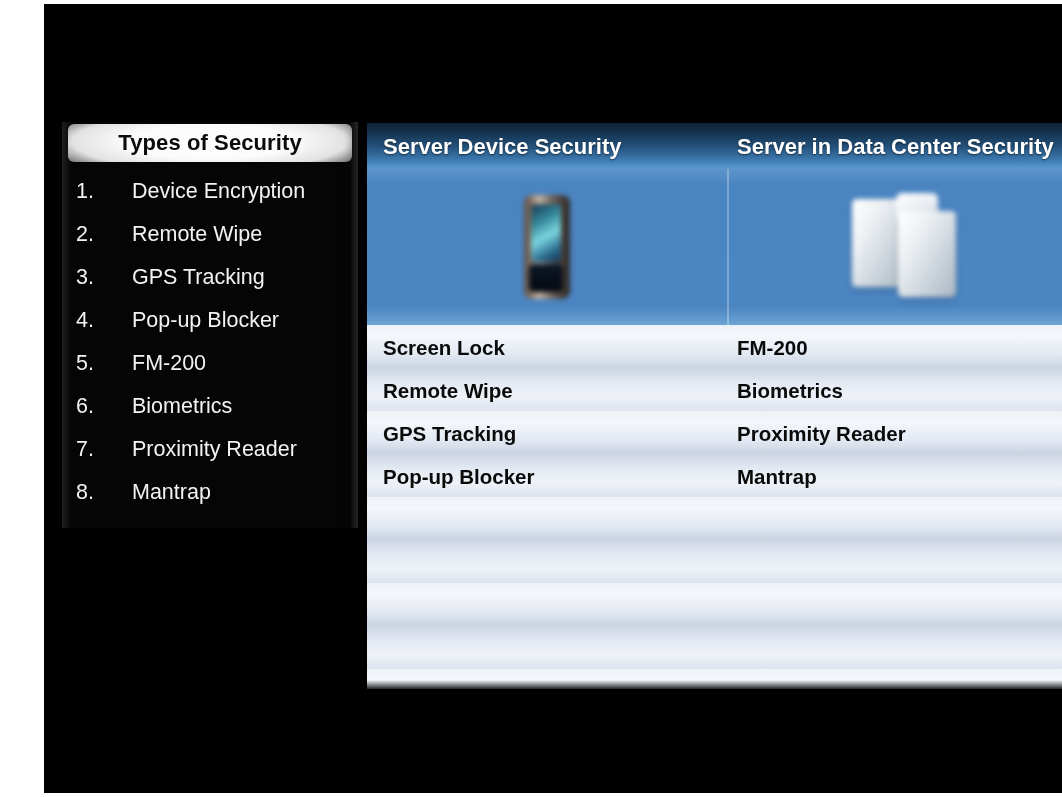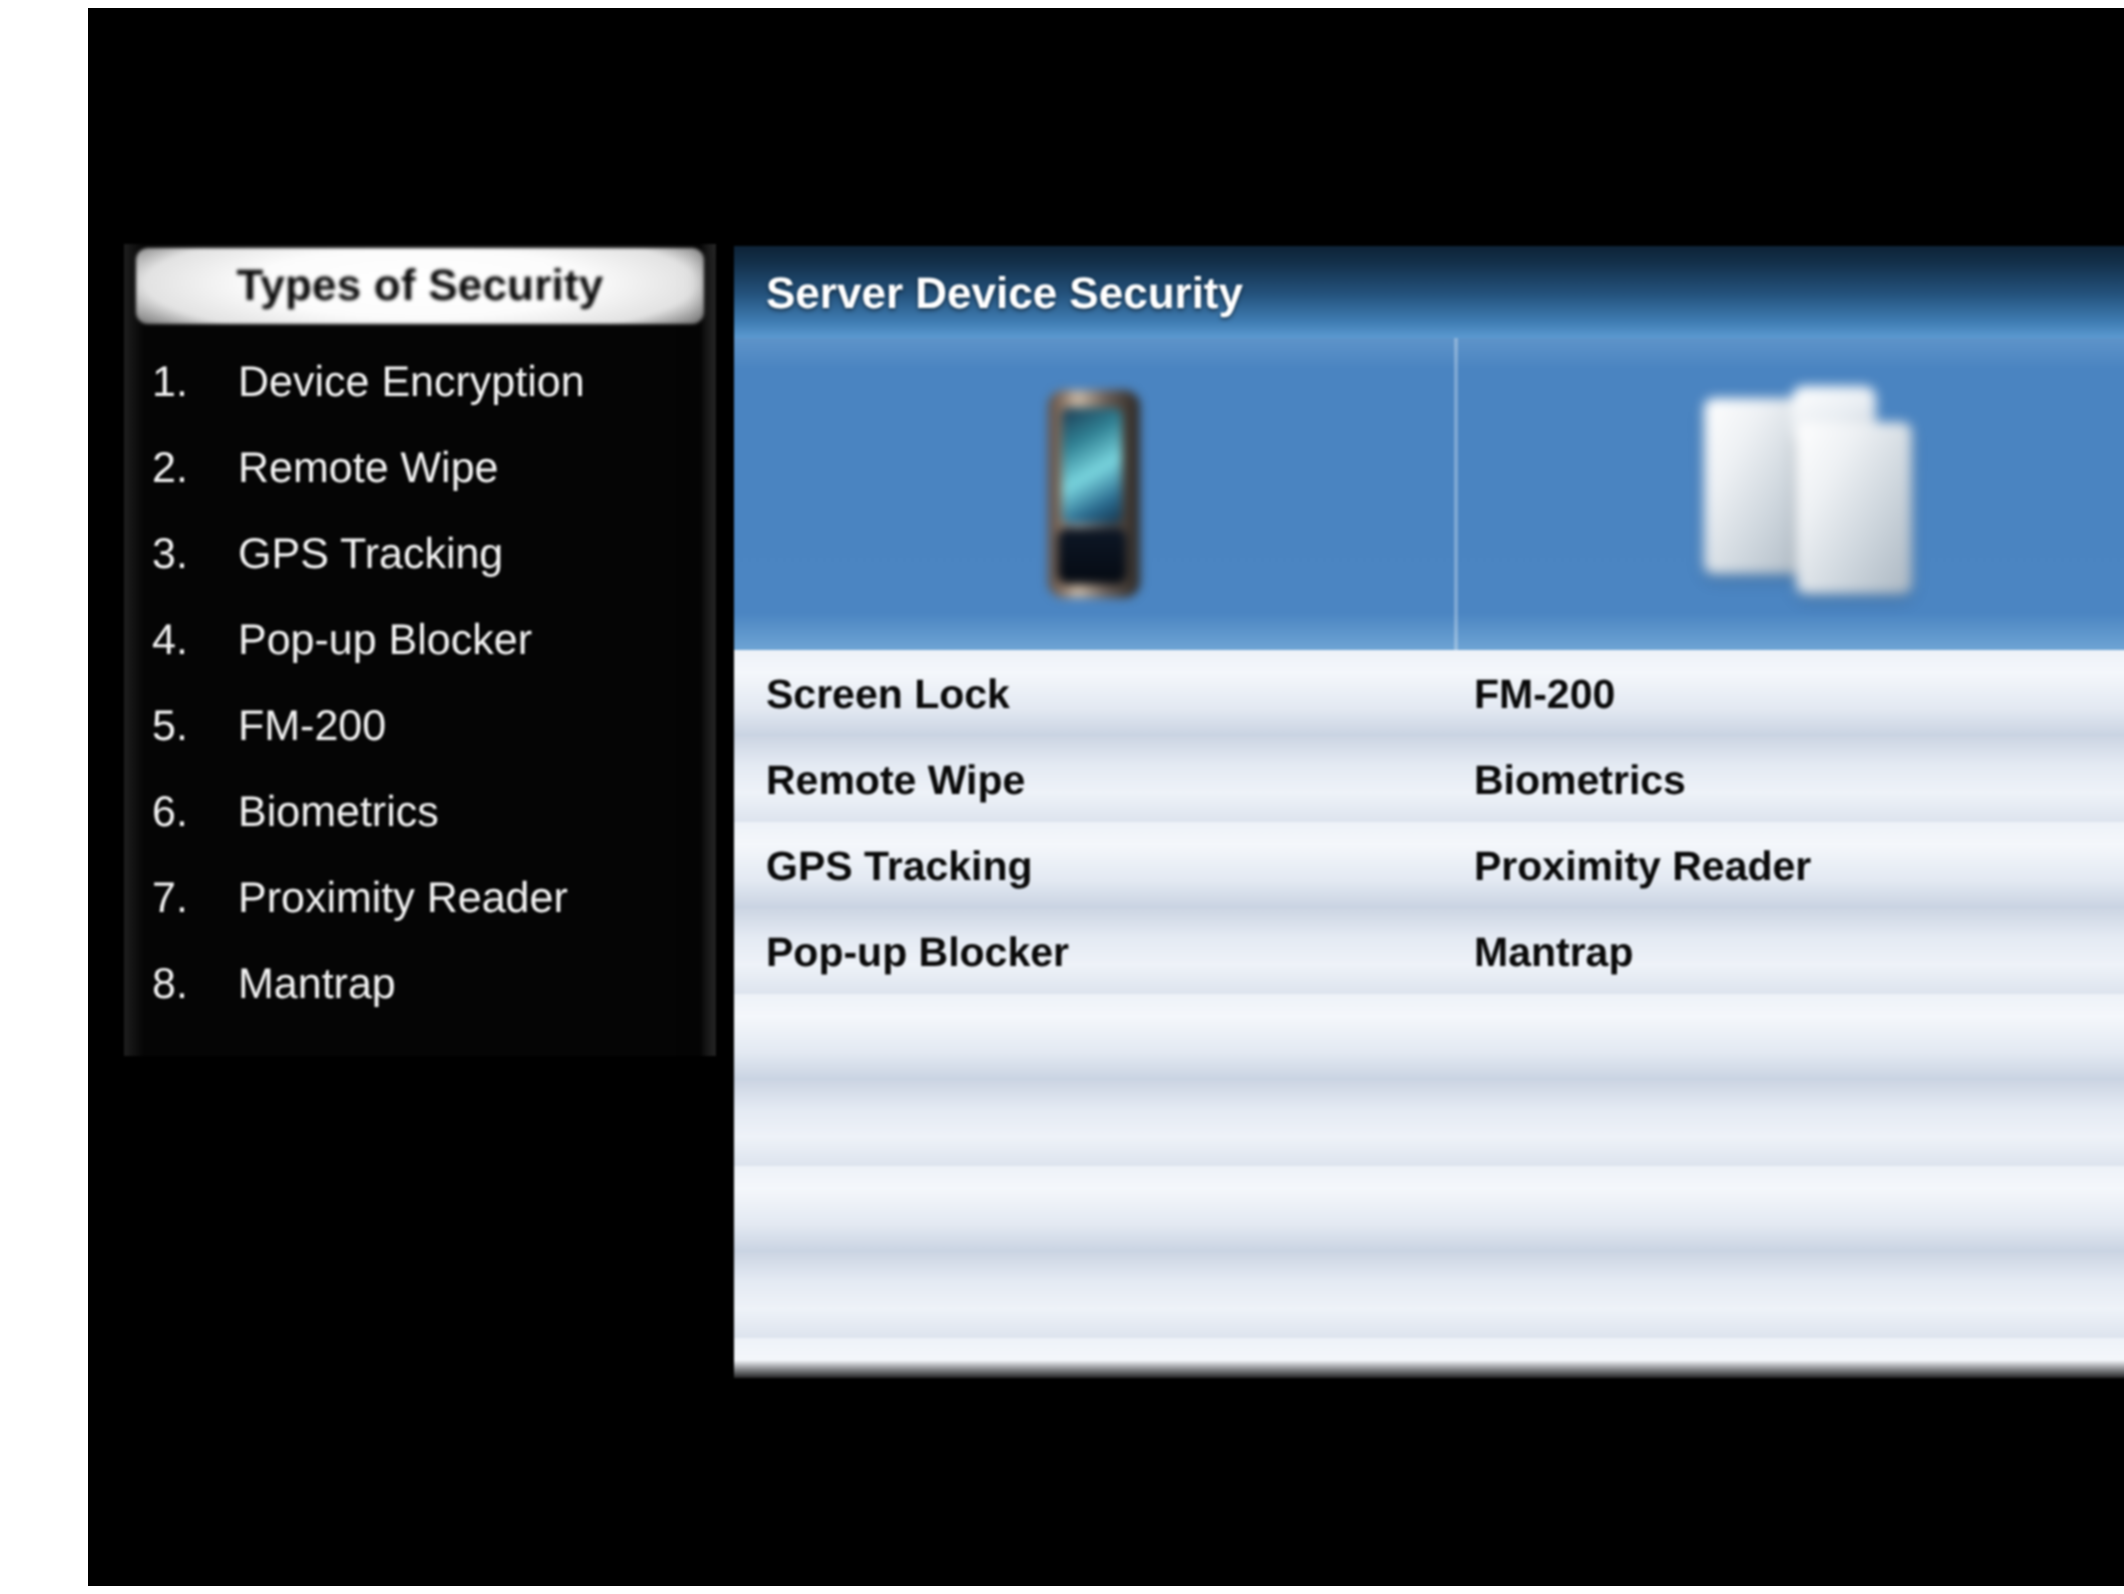--- a/index.html
+++ b/index.html
@@ -89,21 +89,21 @@
     filter: blur(0.35px);
   }
   .sidebar-list li .num {
     position: absolute;
     left: 14px;
     width: 30px;
     text-align: left;
   }
   .sidebar-list li .txt {
     position: absolute;
-    left: 57px;
+    left: 70px;
     text-align: right;
   }
 
   
   .table-wrap {
     position: absolute;
     left: 322px;
     top: 118px;
     width: 722px;
     height: 568px;
@@ -291,20 +291,21 @@
           <span class="txt">Mantrap</span>
         </li>
       </ul>
     </div>
 
     <div class="table-wrap">
       <div class="table">
 
         <div class="thead">
           <div class="cell c1">Server Device Security</div>
+          <div class="cell c2">Server in Data Center Security</div>
         </div>
 
         <div class="imgrow">
           <div class="divider"></div>
           <div class="imgcell left">
             <div class="phone">
               <div class="screen"></div>
               <div class="keys"></div>
             </div>
           </div>

